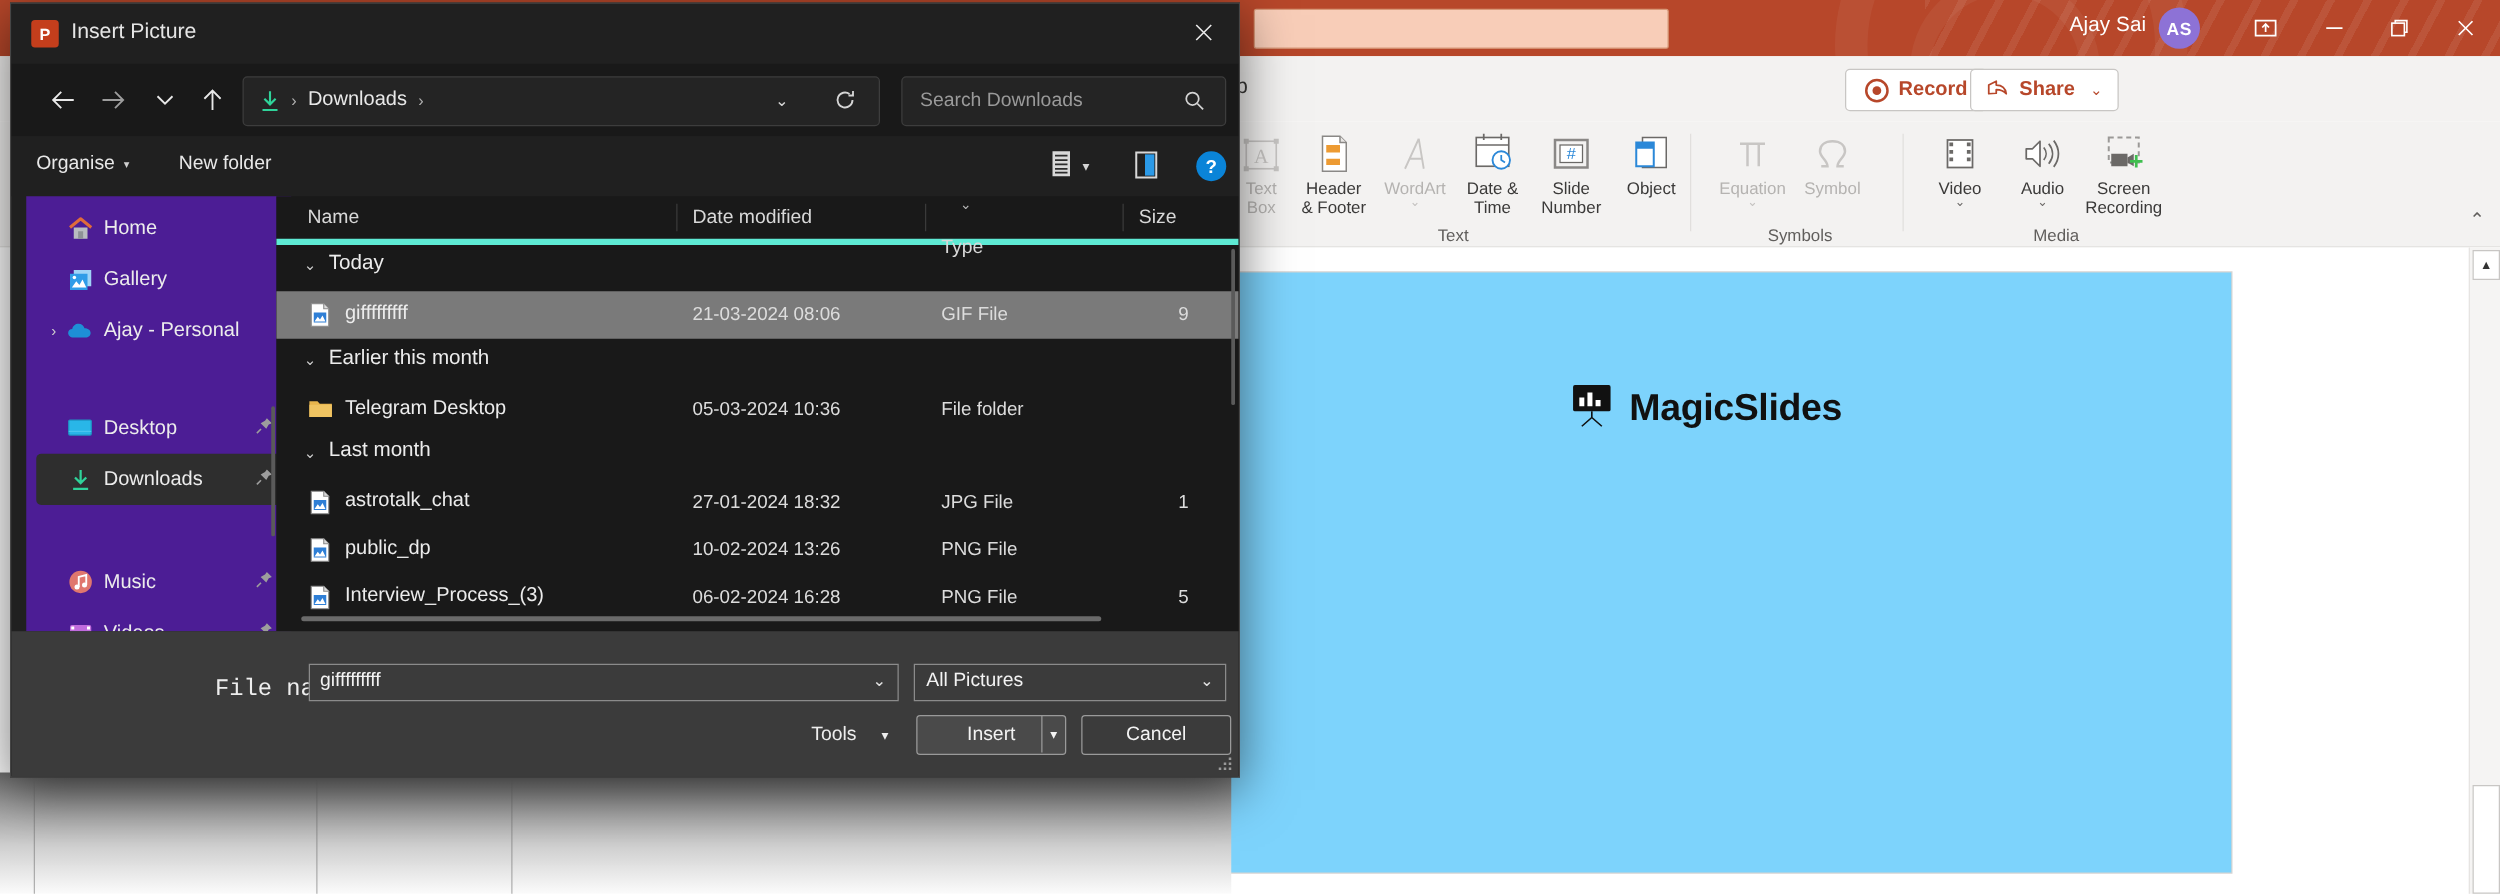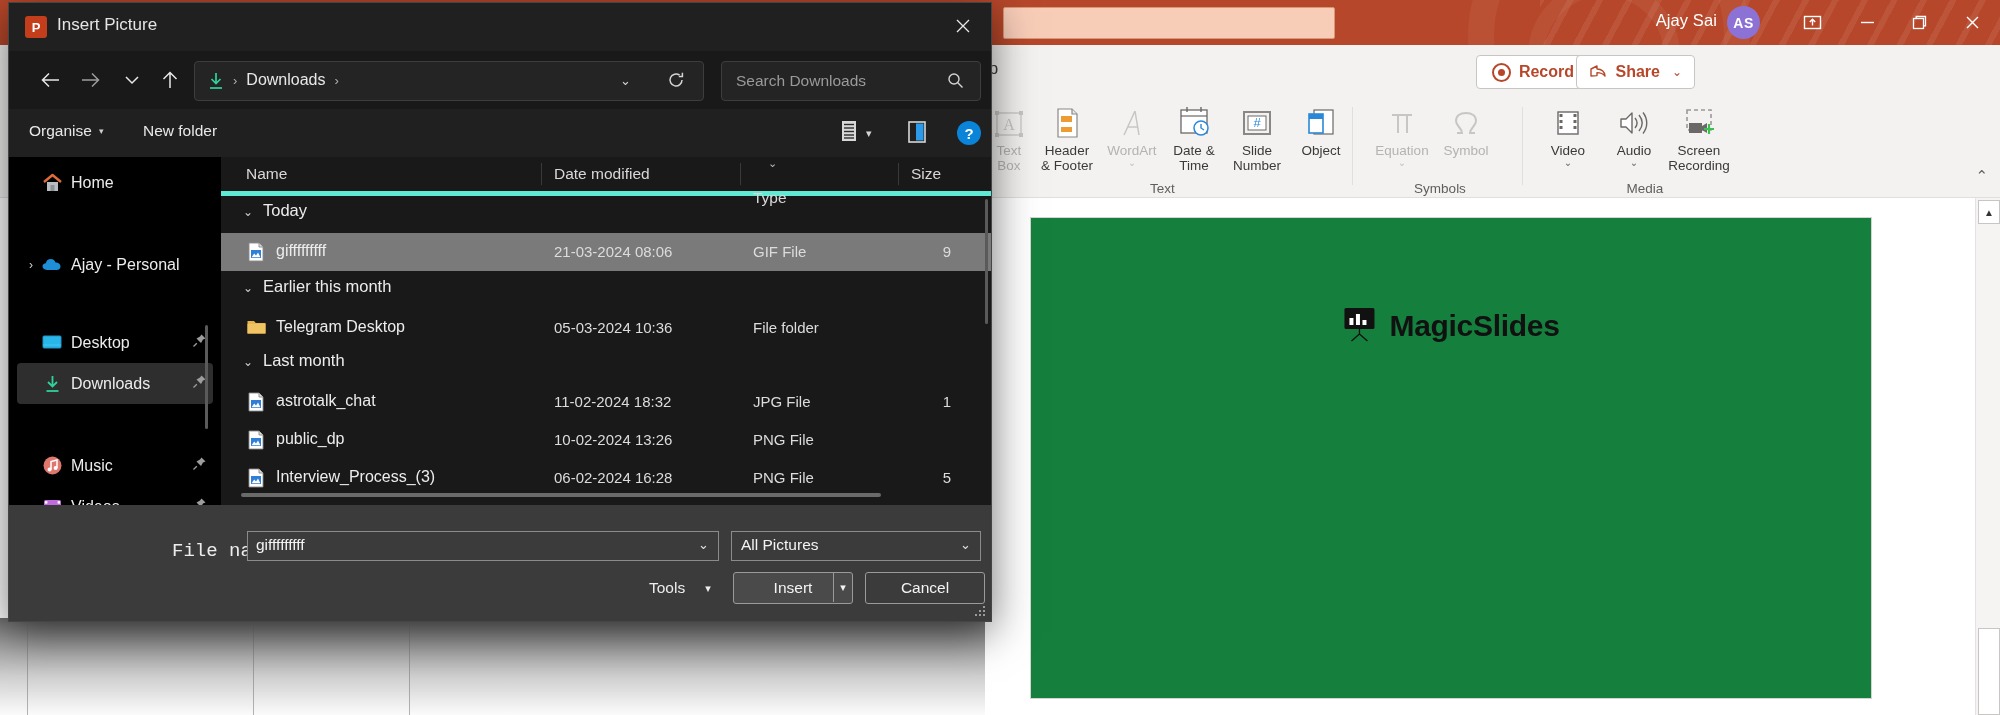--- a/index.html
+++ b/index.html
@@ -94,21 +94,21 @@
   .ritem .caret{font-size:10px;color:#6b6967;line-height:9px;}
   .ritem.dis .caret{color:#c4c2c0;}
 
   
   #ribbon-collapse{position:absolute;right:12px;top:70px;color:#605e5c;font-size:15px;}
 
   
   #ppt-workspace{position:absolute;left:0;top:198px;width:2000px;height:517px;background:#ffffff;}
   #slide-panel{position:absolute;left:255px;top:0;width:25px;height:517px;background:#fff;}
   #slide-canvas{
-    position:absolute;left:1031px;top:20px;width:840px;height:480px;background:#15803d;
+    position:absolute;left:945px;top:20px;width:840px;height:480px;background:#7dd3fc;
     box-shadow:0 0 0 1px #d6d4d2;
   }
   #magicslides-logo{
     position:absolute;left:50%;top:88px;transform:translateX(-50%);
     display:flex;align-items:center;gap:13px;
   }
   #magicslides-logo .wordmark{
     font-size:30px;font-weight:bold;color:#111;letter-spacing:-.3px;
     font-family:"Liberation Sans",sans-serif;
   }
@@ -170,21 +170,21 @@
   #dlg-toolbar{position:absolute;left:0;top:106px;width:100%;height:48px;background:#202020;}
   #btn-organise{position:absolute;left:20px;top:13px;font-size:15.5px;color:#e8e8e8;display:flex;align-items:center;gap:7px;}
   #btn-organise .cv{font-size:9px;color:#cfcfcf;}
   #btn-newfolder{position:absolute;left:134px;top:13px;font-size:15.5px;color:#e8e8e8;}
   #btn-view{position:absolute;left:830px;top:11px;display:flex;align-items:center;gap:7px;}
   #btn-layoutpane{position:absolute;left:897px;top:11px;}
   #btn-help{position:absolute;left:948px;top:12px;width:24px;height:24px;border-radius:50%;background:#0a84d8;
     color:#fff;font-size:15px;font-weight:bold;display:flex;align-items:center;justify-content:center;}
 
   
-  #dlg-sidebar{position:absolute;left:0;top:154px;width:212px;height:348px;background:#000000;overflow:hidden;}
+  #dlg-sidebar{position:absolute;left:12px;top:154px;width:212px;height:348px;background:#4c1d95;overflow:hidden;}
   .sb-item{position:absolute;left:8px;width:196px;height:41px;display:flex;align-items:center;border-radius:4px;}
   .sb-item .exp{position:absolute;left:6px;width:16px;text-align:center;color:#cfcfcf;font-size:12px;}
   .sb-item .ico{position:absolute;left:24px;width:22px;height:22px;display:flex;align-items:center;justify-content:center;}
   .sb-item .lbl{position:absolute;left:54px;font-size:16px;color:#ececec;white-space:nowrap;}
   .sb-item .pin{position:absolute;right:6px;color:#9d9d9d;}
   .sb-item.sel{background:#2e2e2e;}
   #sb-divider{position:absolute;left:26px;top:233px;width:150px;height:1px;background:#3a3a3a;}
   #sb-scroll{position:absolute;left:196px;top:168px;width:3px;height:104px;background:#5a5a5a;border-radius:2px;}
 
   
@@ -586,20 +586,31 @@
       <span class="ico">
         <svg width="21" height="20" viewBox="0 0 21 20">
             <path d="M2 9 L10.5 2 L19 9" fill="none" stroke="#e06b3a" stroke-width="2.4" stroke-linejoin="round"></path>
             <rect x="5" y="9" width="11" height="9" fill="#b9bcc0"></rect>
             <rect x="8.5" y="12" width="4" height="6" fill="#8e9296"></rect>
           </svg>
       </span>
       <span class="lbl">Home</span>
     </div>
 
+    <div class="sb-item" style="top:46px;">
+      <span class="ico">
+        <svg width="21" height="20" viewBox="0 0 21 20">
+            <rect x="5" y="2" width="14" height="13" fill="#9fd4f7"></rect>
+            <rect x="2" y="5" width="14" height="13" fill="#2f9ce8"></rect>
+            <path d="M3.5 16 L7 11 L9.5 14 L12 9.5 L15 16 Z" fill="#fff"></path>
+            <circle cx="5.5" cy="8" r="1.4" fill="#fff"></circle>
+          </svg>
+      </span>
+      <span class="lbl">Gallery</span>
+    </div>
 
     <div class="sb-item" style="top:87px;">
       <span class="exp">›</span>
       <span class="ico">
         <svg width="22" height="16" viewBox="0 0 22 16">
             <path d="M6 13 C3 13 1.5 11 1.5 9.3 C1.5 7.5 3 6.2 4.8 6.2 C5.2 3.6 7.4 2 9.8 2 C12.2 2 14 3.5 14.6 5.6 C17 5.6 19.5 6.9 19.5 9.4 C19.5 11.6 17.7 13 15.5 13 Z" fill="#1e8fd6"></path>
           </svg>
       </span>
       <span class="lbl">Ajay - Personal</span>
     </div>
@@ -741,21 +752,21 @@
     <div class="frow" style="top:226px;">
       <span class="fico">
         <svg width="20" height="20" viewBox="0 0 20 20">
             <path d="M3 1 H13 L17 5 V19 H3 Z" fill="#fff" stroke="#8a8a8a" stroke-width="0.9"></path>
             <path d="M13 1 V5 H17" fill="#dcdcdc" stroke="#8a8a8a" stroke-width="0.9"></path>
             <rect x="5" y="8" width="10" height="8" fill="#2f7fd6"></rect>
             <path d="M5.6 15.2 L8.2 11.4 L10 13.6 L12 10.4 L14.4 15.2 Z" fill="#fff"></path>
           </svg>
       </span>
       <span class="fname">astrotalk_chat</span>
-      <span class="fdate">11-02-2024 18:32</span>
+      <span class="fdate">27-01-2024 18:32</span>
       <span class="ftype">JPG File</span>
       <span class="fsize">1</span>
     </div>
 
     <div class="frow" style="top:264px;">
       <span class="fico">
         <svg width="20" height="20" viewBox="0 0 20 20">
             <path d="M3 1 H13 L17 5 V19 H3 Z" fill="#fff" stroke="#8a8a8a" stroke-width="0.9"></path>
             <path d="M13 1 V5 H17" fill="#dcdcdc" stroke="#8a8a8a" stroke-width="0.9"></path>
             <rect x="5" y="8" width="10" height="8" fill="#2f7fd6"></rect>

